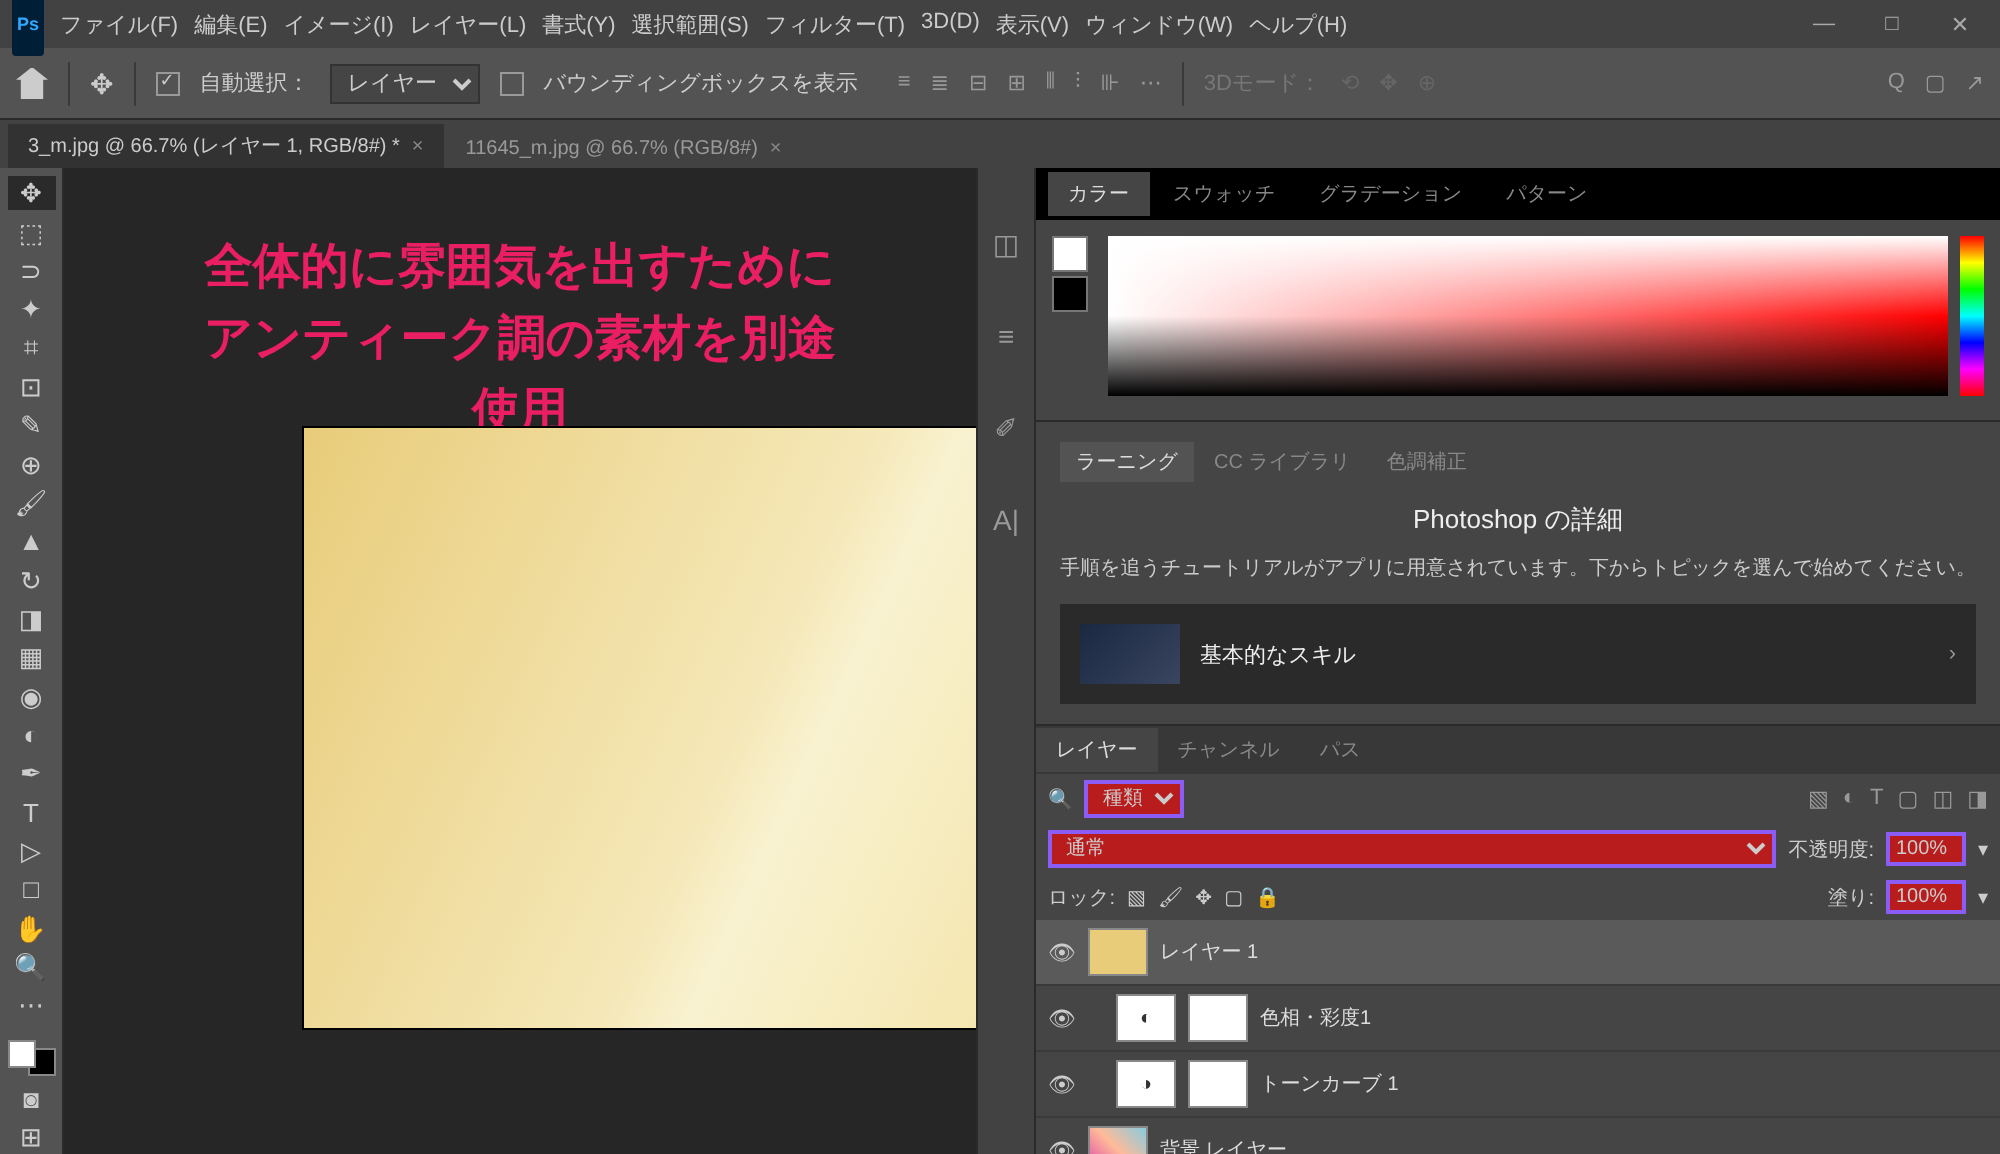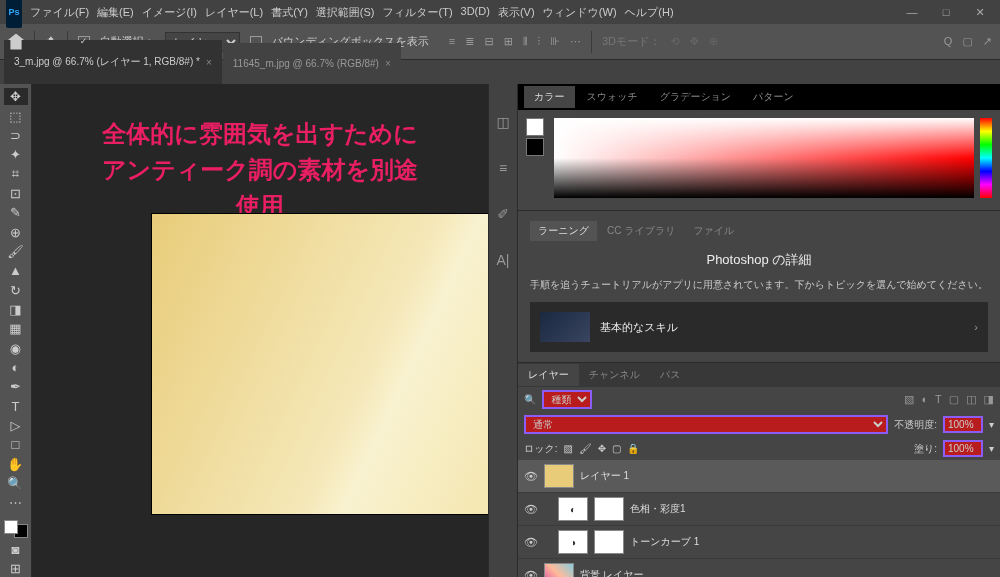--- a/index.html
+++ b/index.html
@@ -14,21 +14,21 @@
 .optbar .home { width:16px; height:16px; background:#ccc; clip-path:polygon(50% 0,100% 40%,85% 40%,85% 100%,15% 100%,15% 40%,0 40%); }
 .optbar .sep { width:1px; height:22px; background:#3a3a3a; }
 .optbar .moveicon { font-size:14px; }
 .optbar .cb { width:12px; height:12px; border:1px solid #999; display:inline-block; vertical-align:middle; }
 .optbar .cb.on::after { content:"✓"; font-size:9px; color:#ccc; position:relative; top:-3px; left:1px; }
 .optbar select { background:#454545; color:#ccc; border:1px solid #333; font-size:11px; padding:2px 4px; }
 .optbar .icons { display:flex; gap:10px; margin-left:10px; color:#999; }
 .optbar .icons span { cursor:pointer; }
 .optbar .right { margin-left:auto; display:flex; gap:10px; color:#999; }
 .tabbar { height:24px; background:#424242; display:flex; align-items:flex-end; padding-left:4px; }
-.tabbar .tab { background:#323232; padding:15px 10px; font-size:10px; color:#ccc; margin-right:1px; cursor:pointer; display:flex; align-items:center; gap:6px; }
+.tabbar .tab { background:#323232; padding:4px 10px; font-size:10px; color:#ccc; margin-right:1px; cursor:pointer; display:flex; align-items:center; gap:6px; }
 .tabbar .tab.inactive { background:#424242; color:#999; }
 .tabbar .tab .x { cursor:pointer; color:#888; }
 .main { display:flex; height:493px; }
 .toolcol { width:32px; background:#535353; display:flex; flex-direction:column; align-items:center; padding-top:4px; gap:2px; border-right:1px solid #2a2a2a; }
 .toolcol .tool { width:24px; height:22px; display:flex; align-items:center; justify-content:center; color:#ccc; cursor:pointer; font-size:13px; }
 .toolcol .tool.active { background:#2a2a2a; }
 .toolcol .swatch { margin-top:6px; position:relative; width:24px; height:24px; }
 .toolcol .swatch .fg { width:14px; height:14px; background:#fff; border:1px solid #888; position:absolute; top:0; left:0; }
 .toolcol .swatch .bg { width:14px; height:14px; background:#000; border:1px solid #888; position:absolute; bottom:0; right:0; }
 .canvas-area { flex:1; background:#262626; position:relative; overflow:hidden; }
@@ -202,21 +202,21 @@
             <div class="c2"></div>
           </div>
         <div class="spectrum"></div>
         <div class="hue"></div>
       </div>
 
       <div class="learn">
         <div class="ptabs2">
           <span class="active">ラーニング</span>
           <span>CC ライブラリ</span>
-          <span>ファイル</span>
+          <span>色調補正</span>
         </div>
         <h3>Photoshop の詳細</h3>
         <p>手順を追うチュートリアルがアプリに用意されています。下からトピックを選んで始めてください。</p>
         <div class="card">
           <div class="thumb"></div>
           <div class="lbl">基本的なスキル</div>
           <div class="arr">›</div>
         </div>
       </div>
 

